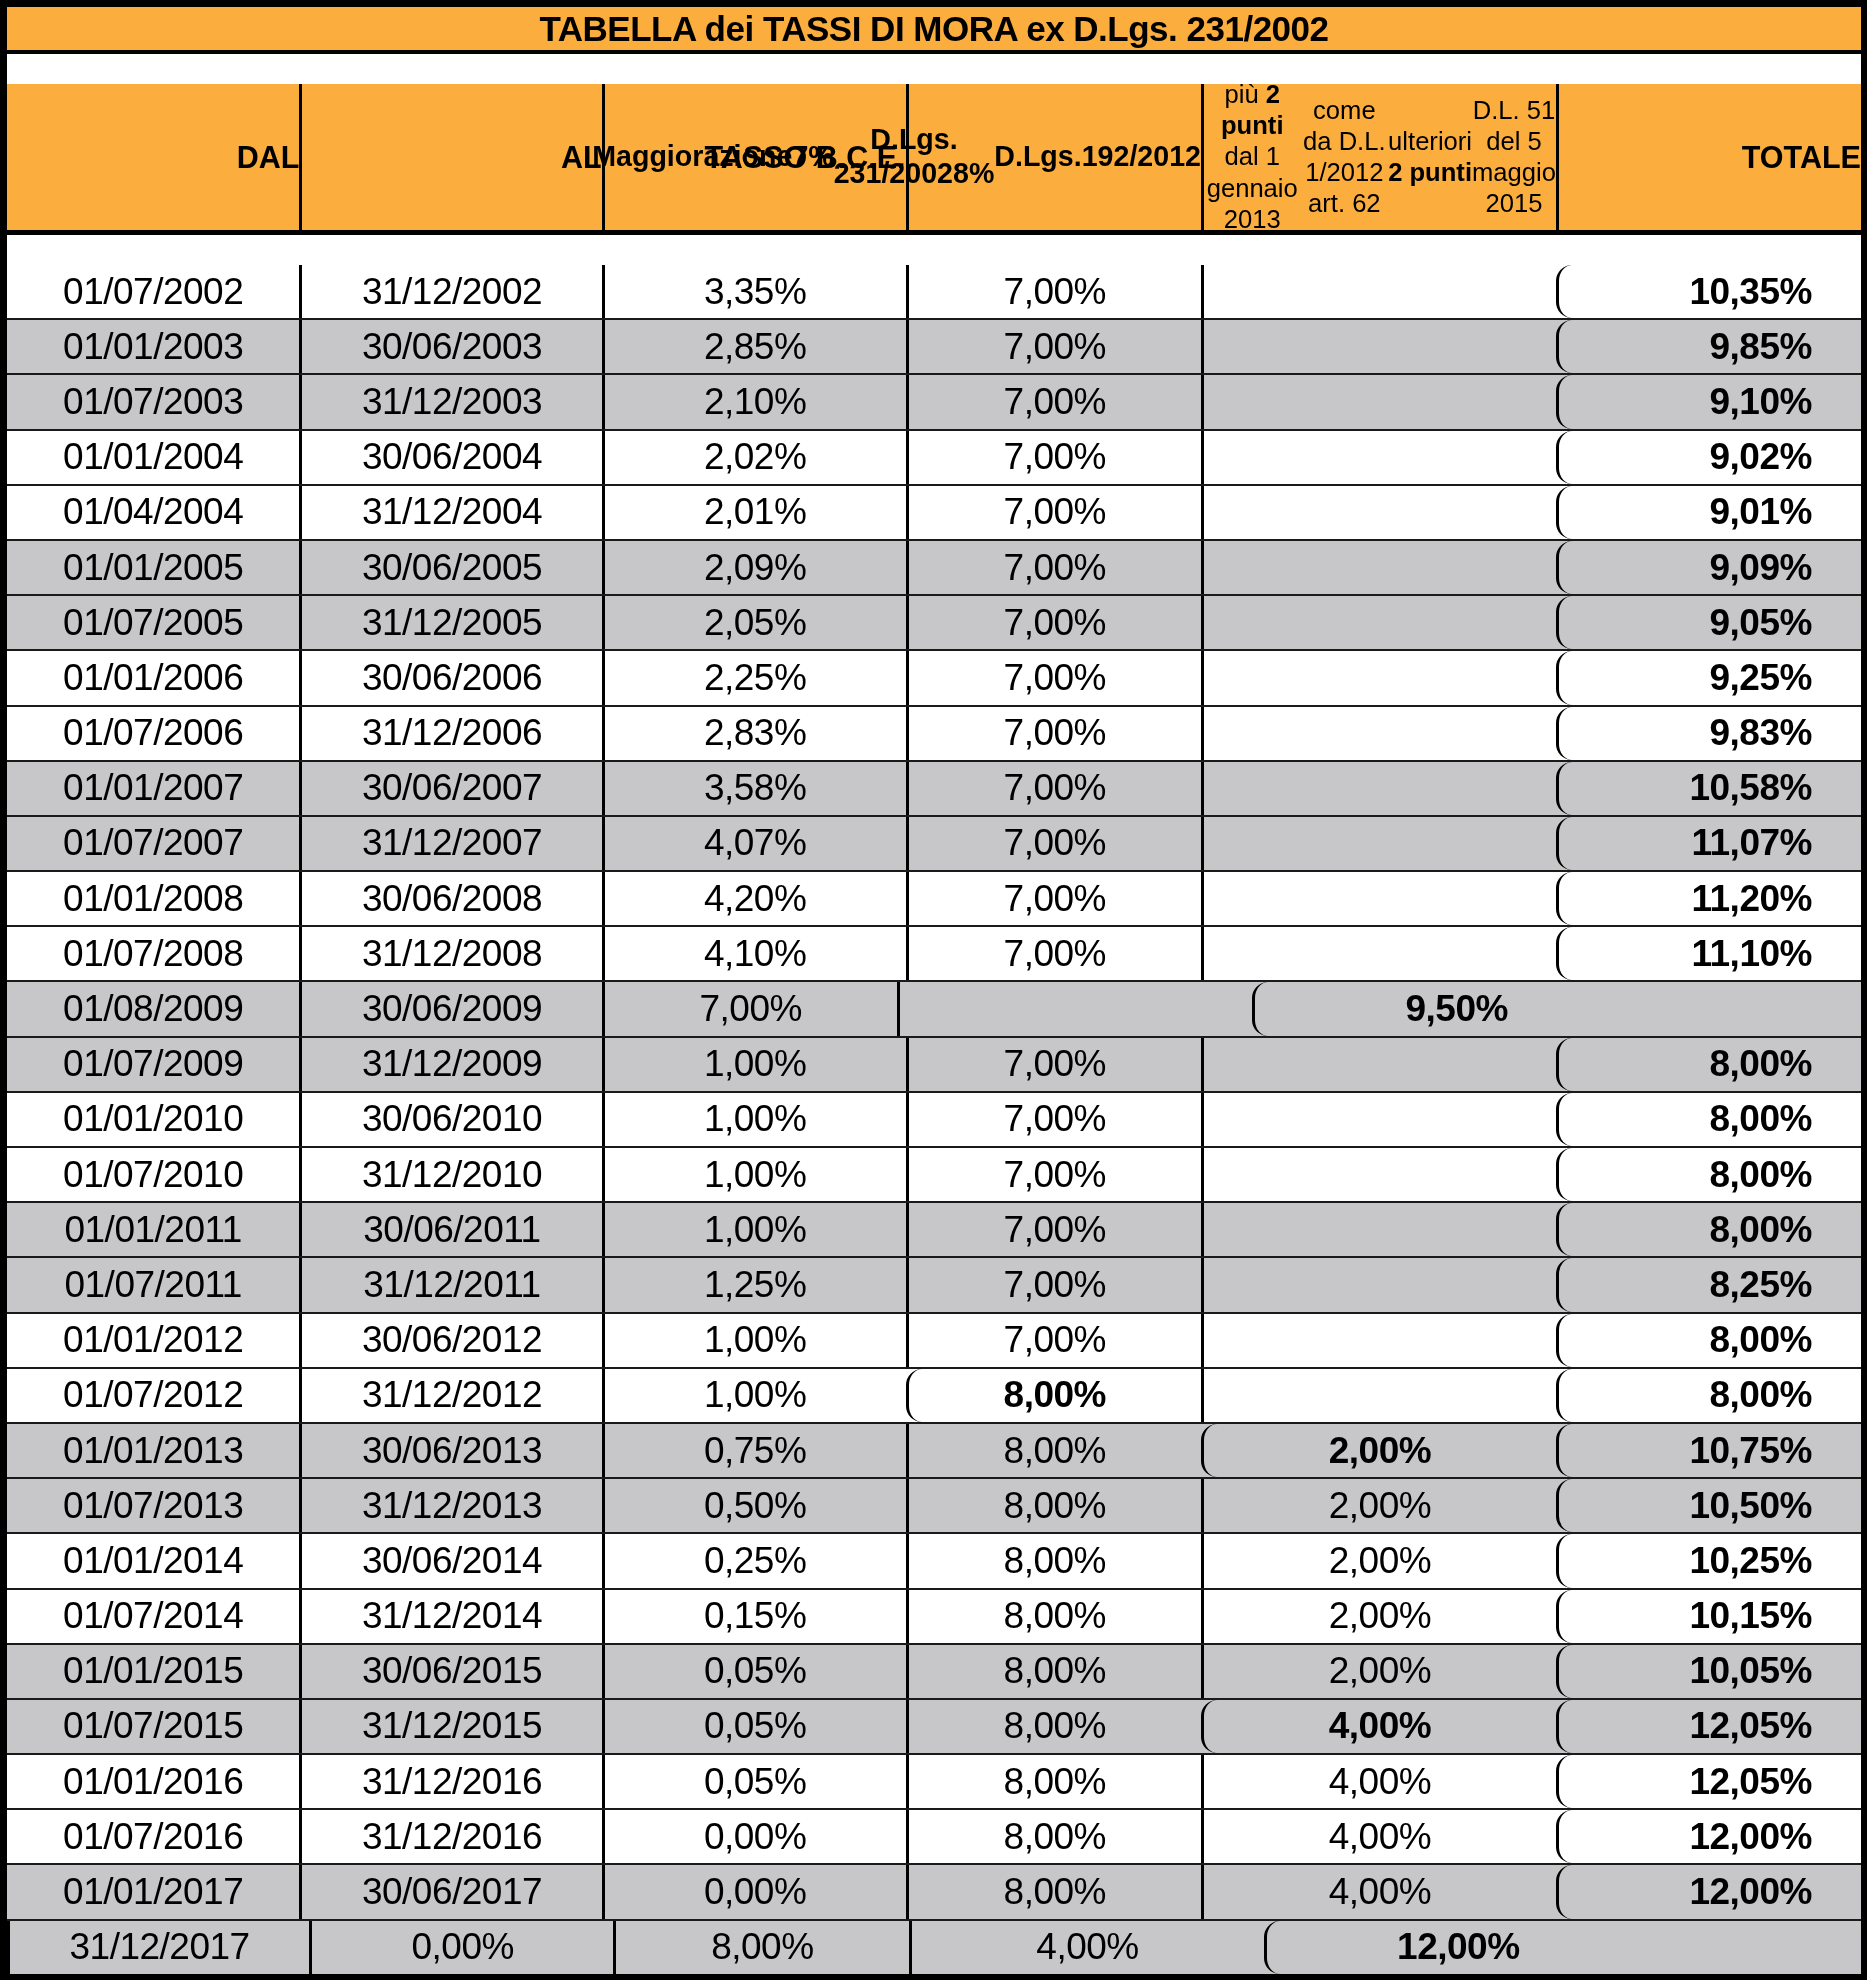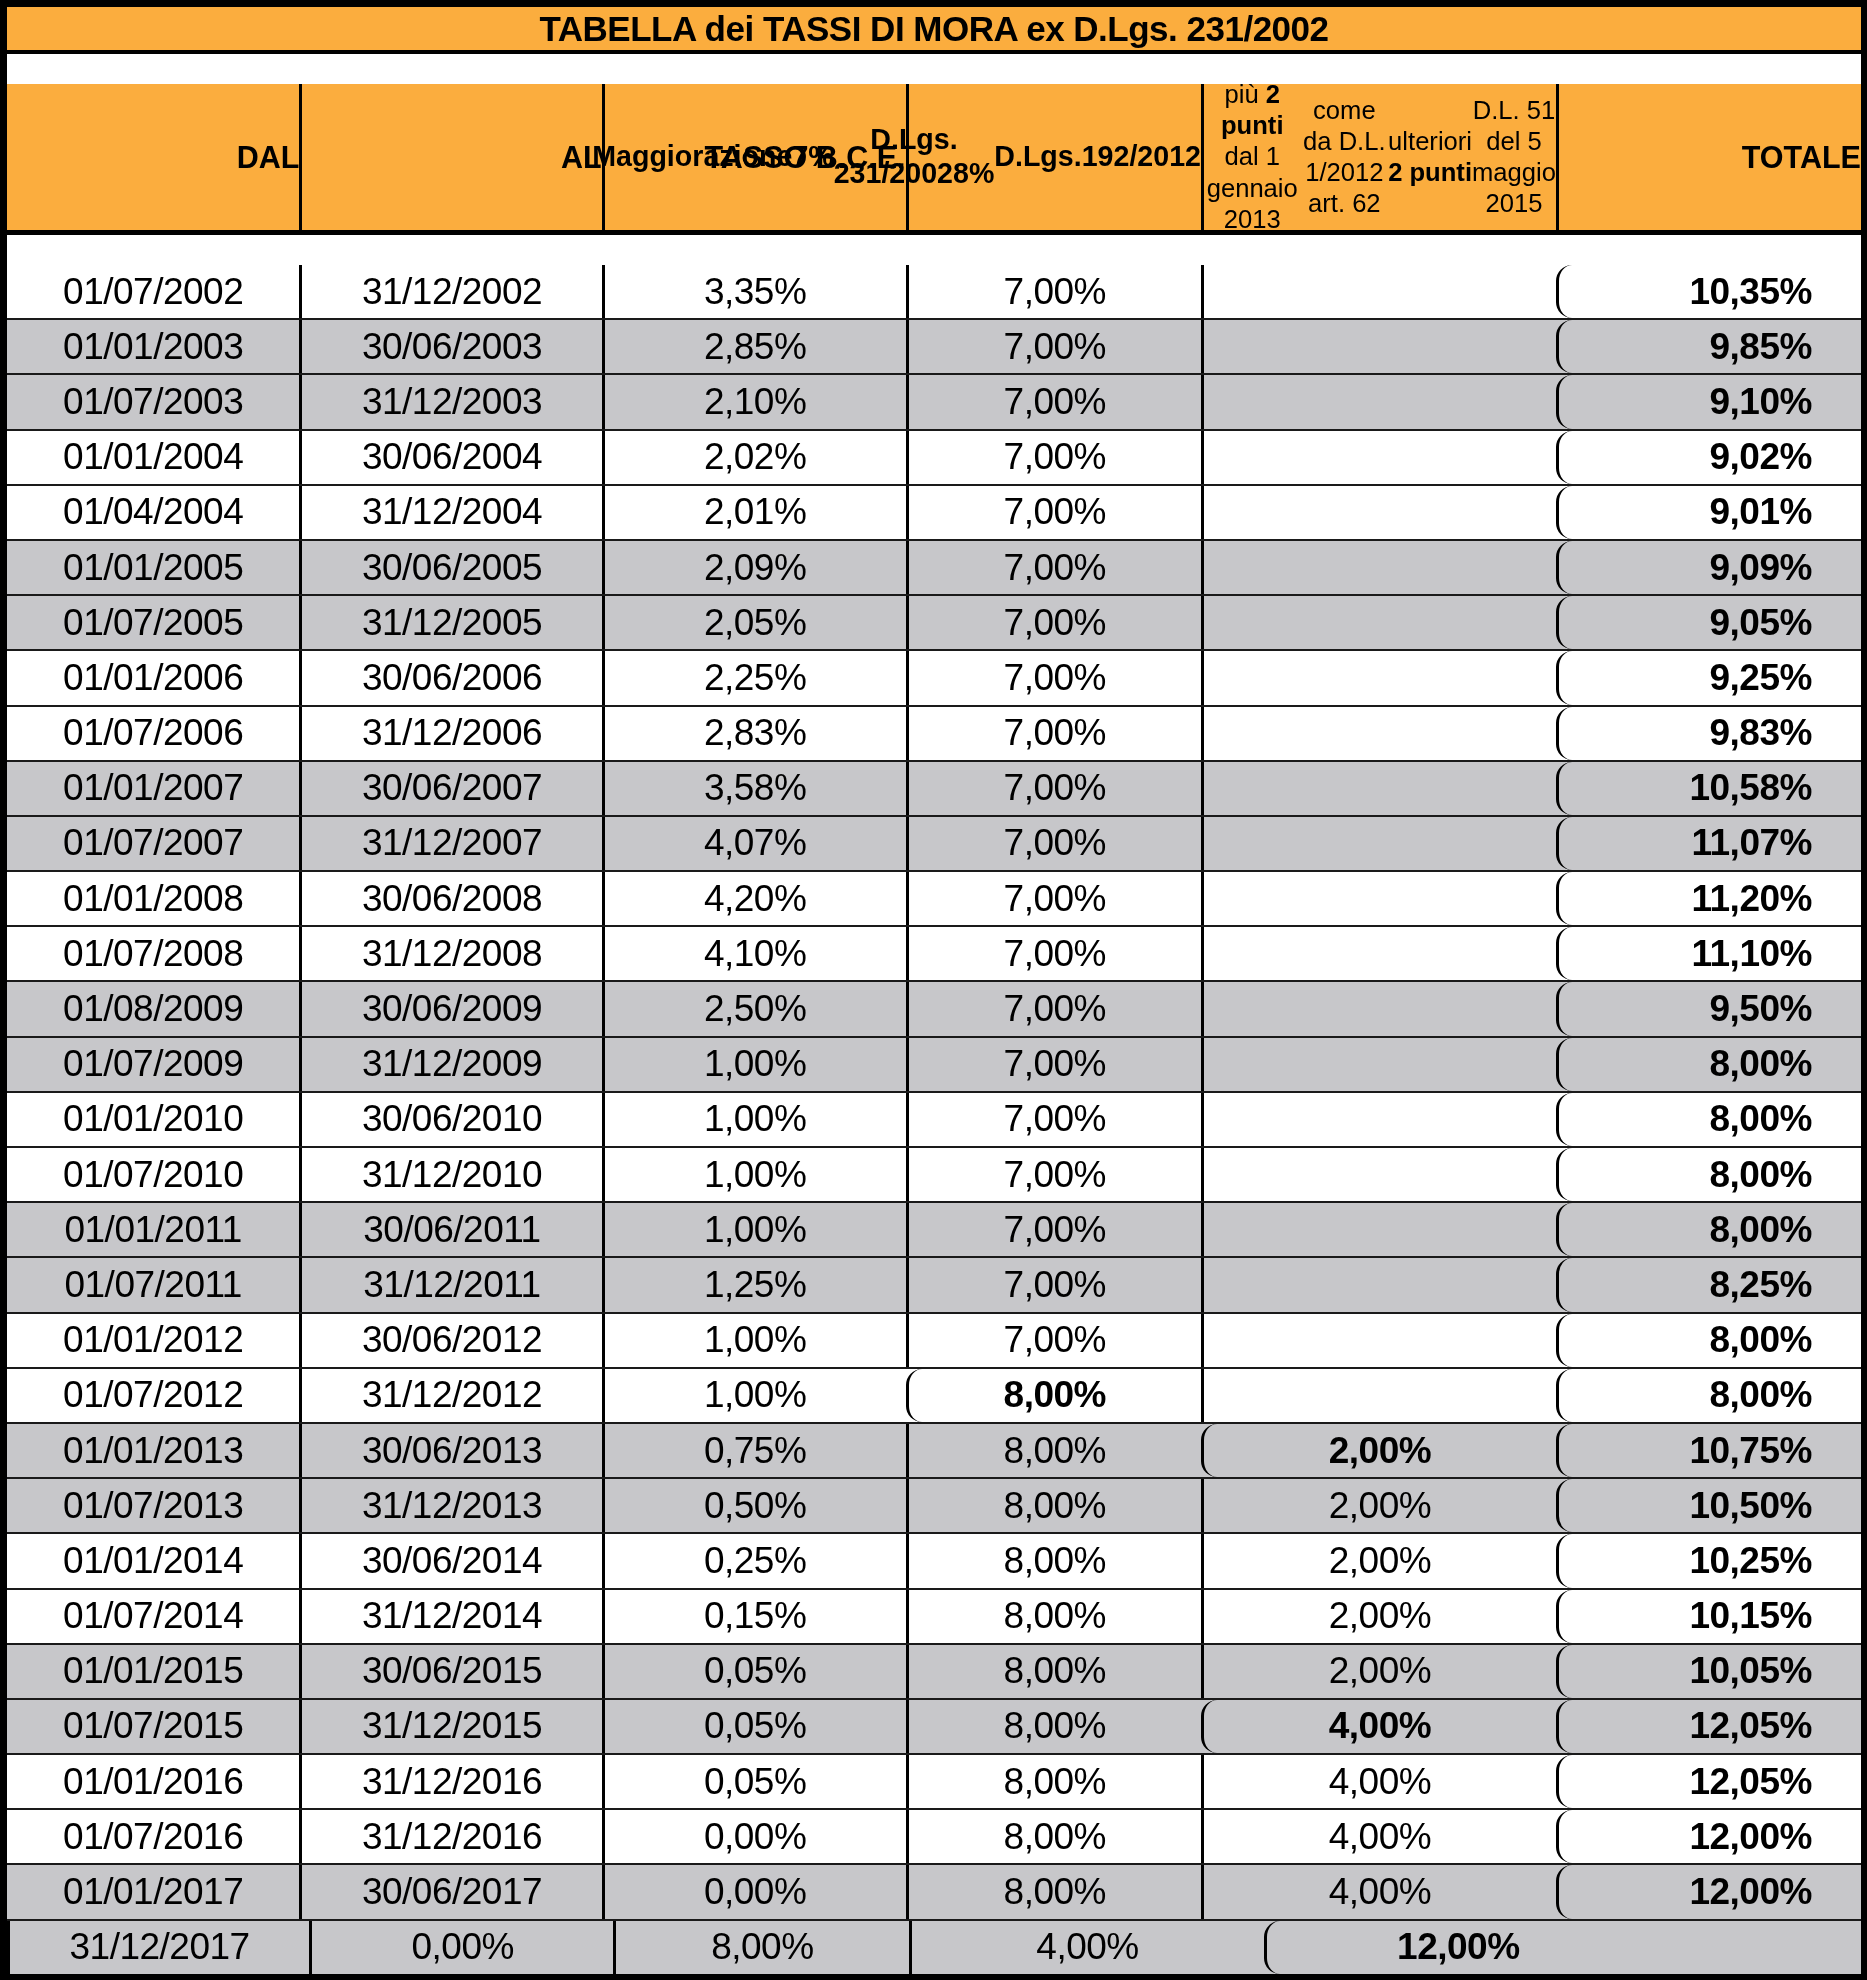--- a/index.html
+++ b/index.html
@@ -221,21 +221,20 @@
         <div class="cell c1">01/07/2008</div>
         <div class="cell c2">31/12/2008</div>
         <div class="cell c3">4,10%</div>
         <div class="cell c4">7,00%</div>
         <div class="cell c5"></div>
         <div class="cell c6 bold">11,10%</div>
       </div>
       <div class="row gray">
         <div class="cell c1">01/08/2009</div>
         <div class="cell c2">30/06/2009</div>
-        <div class="cell c3">2,50%</div>
         <div class="cell c4">7,00%</div>
         <div class="cell c5"></div>
         <div class="cell c6 bold">9,50%</div>
       </div>
       <div class="row gray">
         <div class="cell c1">01/07/2009</div>
         <div class="cell c2">31/12/2009</div>
         <div class="cell c3">1,00%</div>
         <div class="cell c4">7,00%</div>
         <div class="cell c5"></div>

